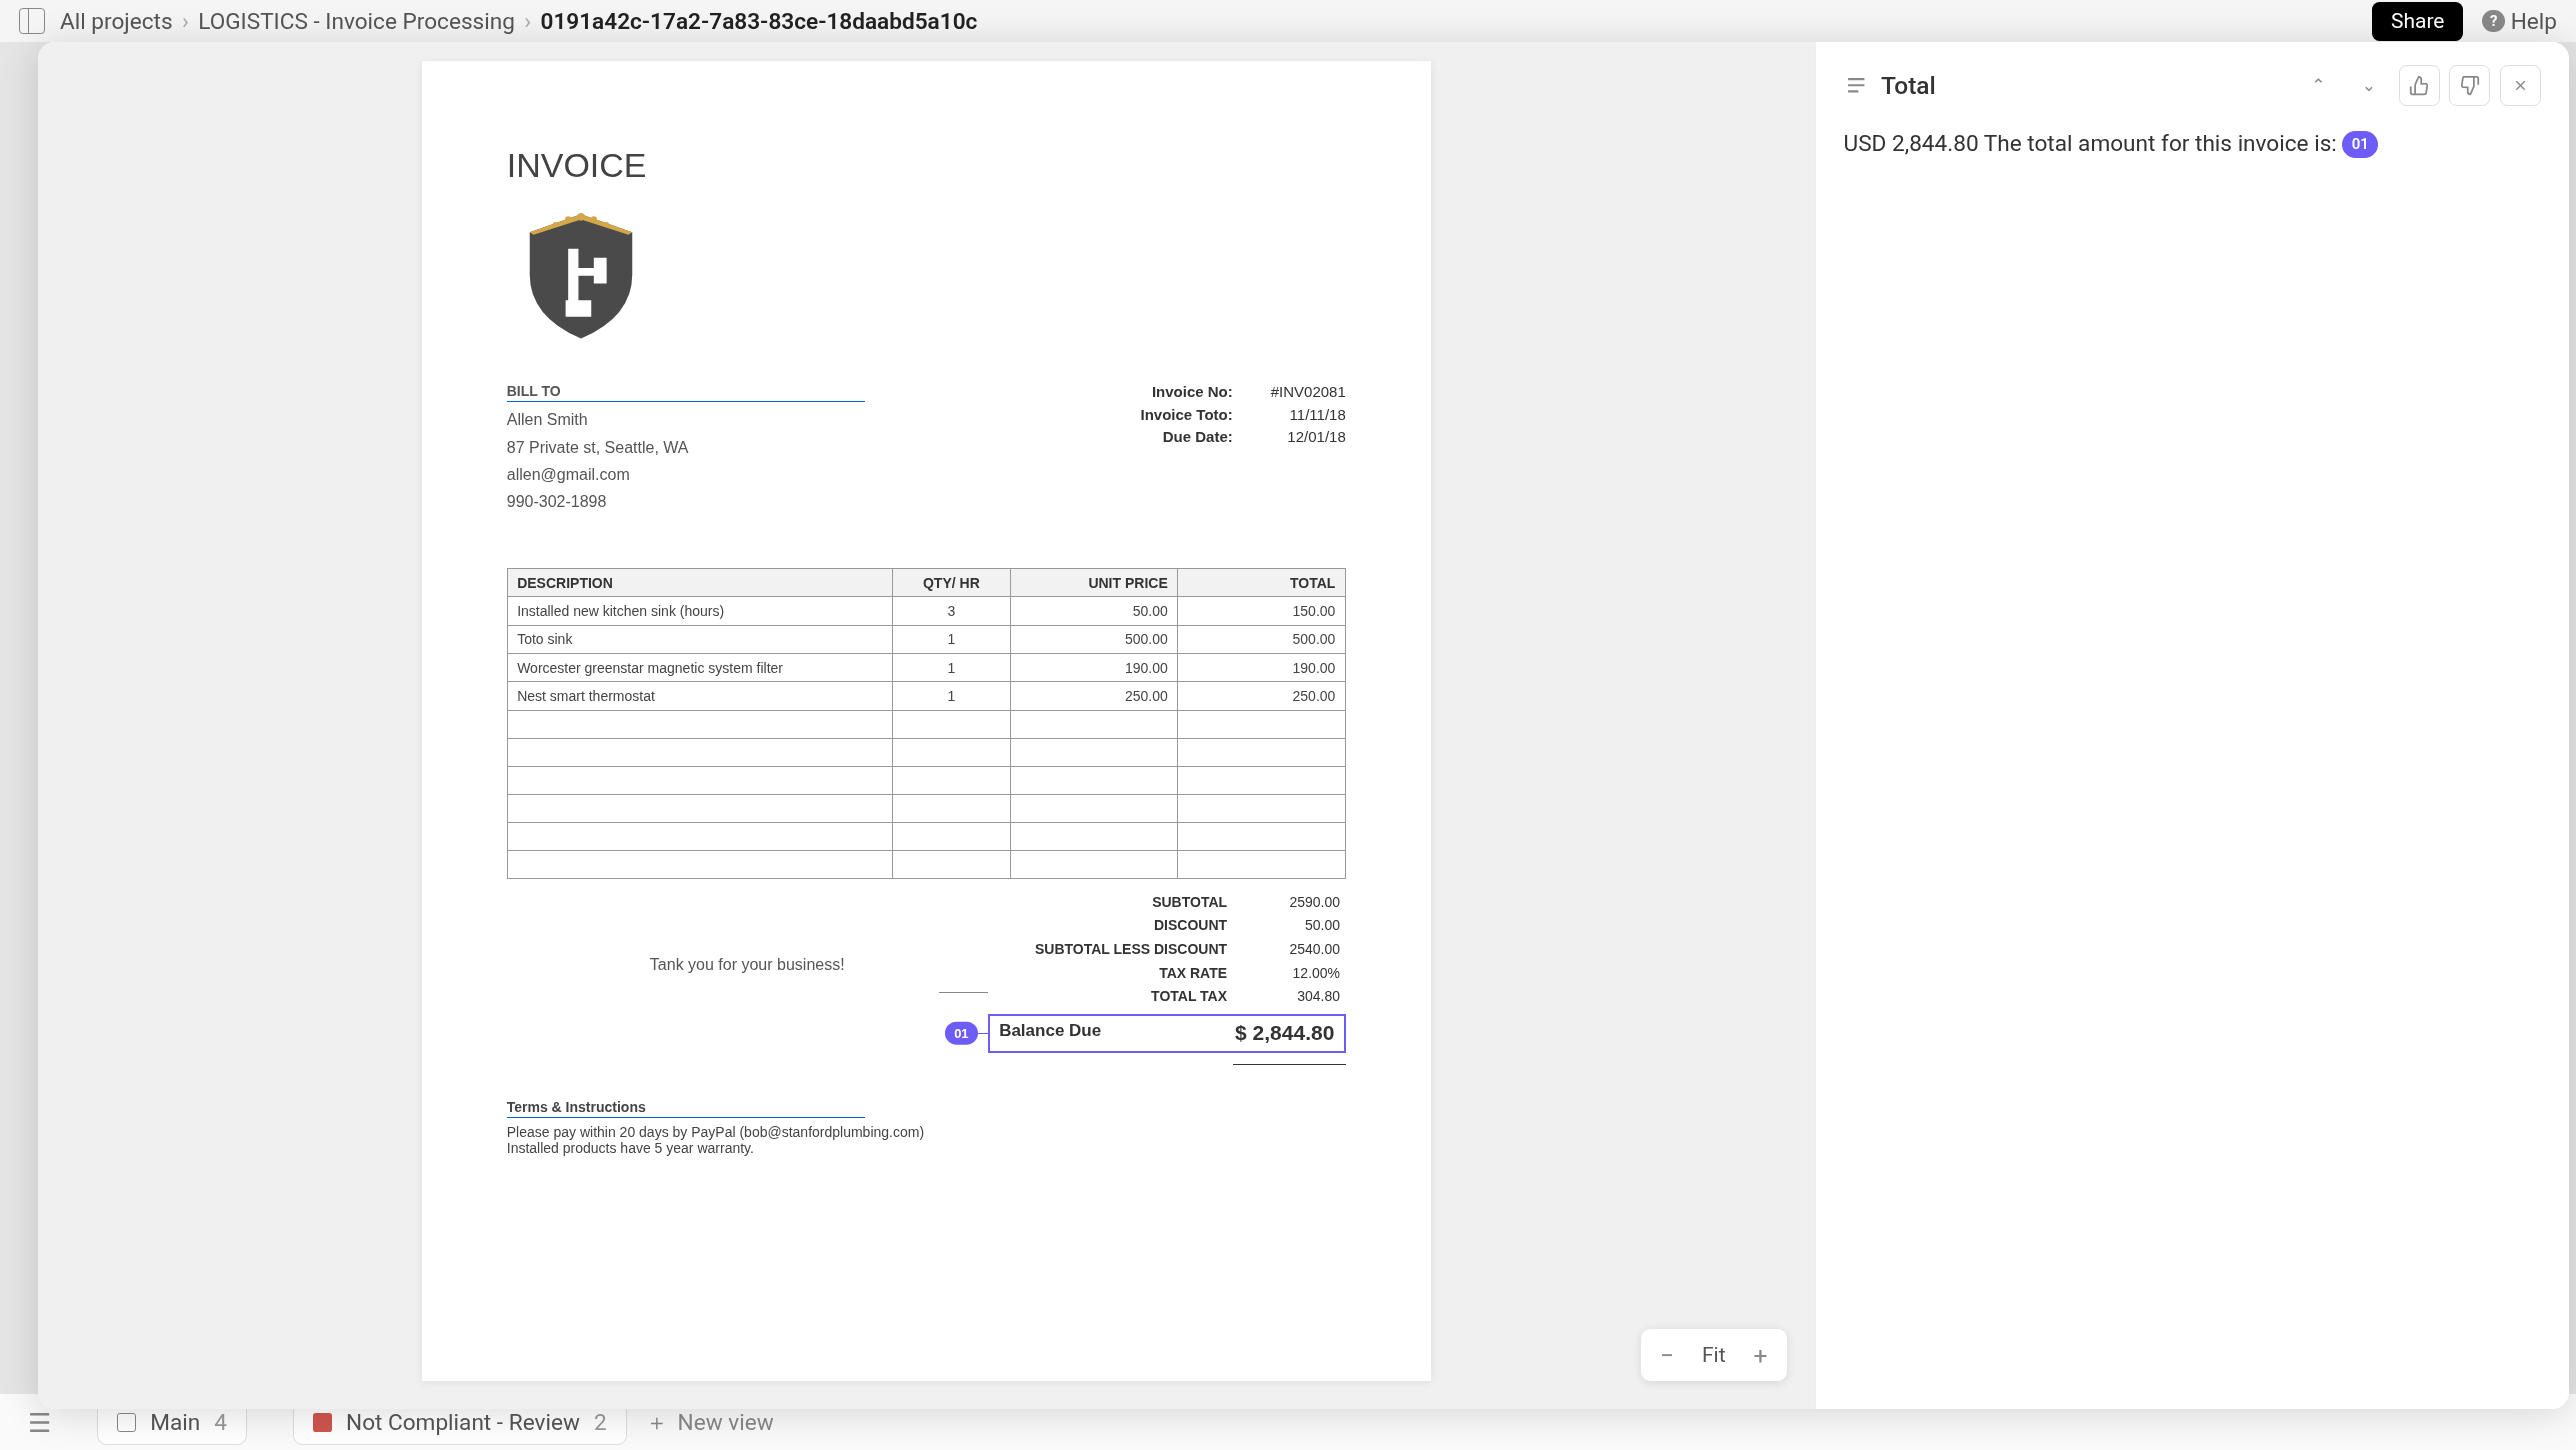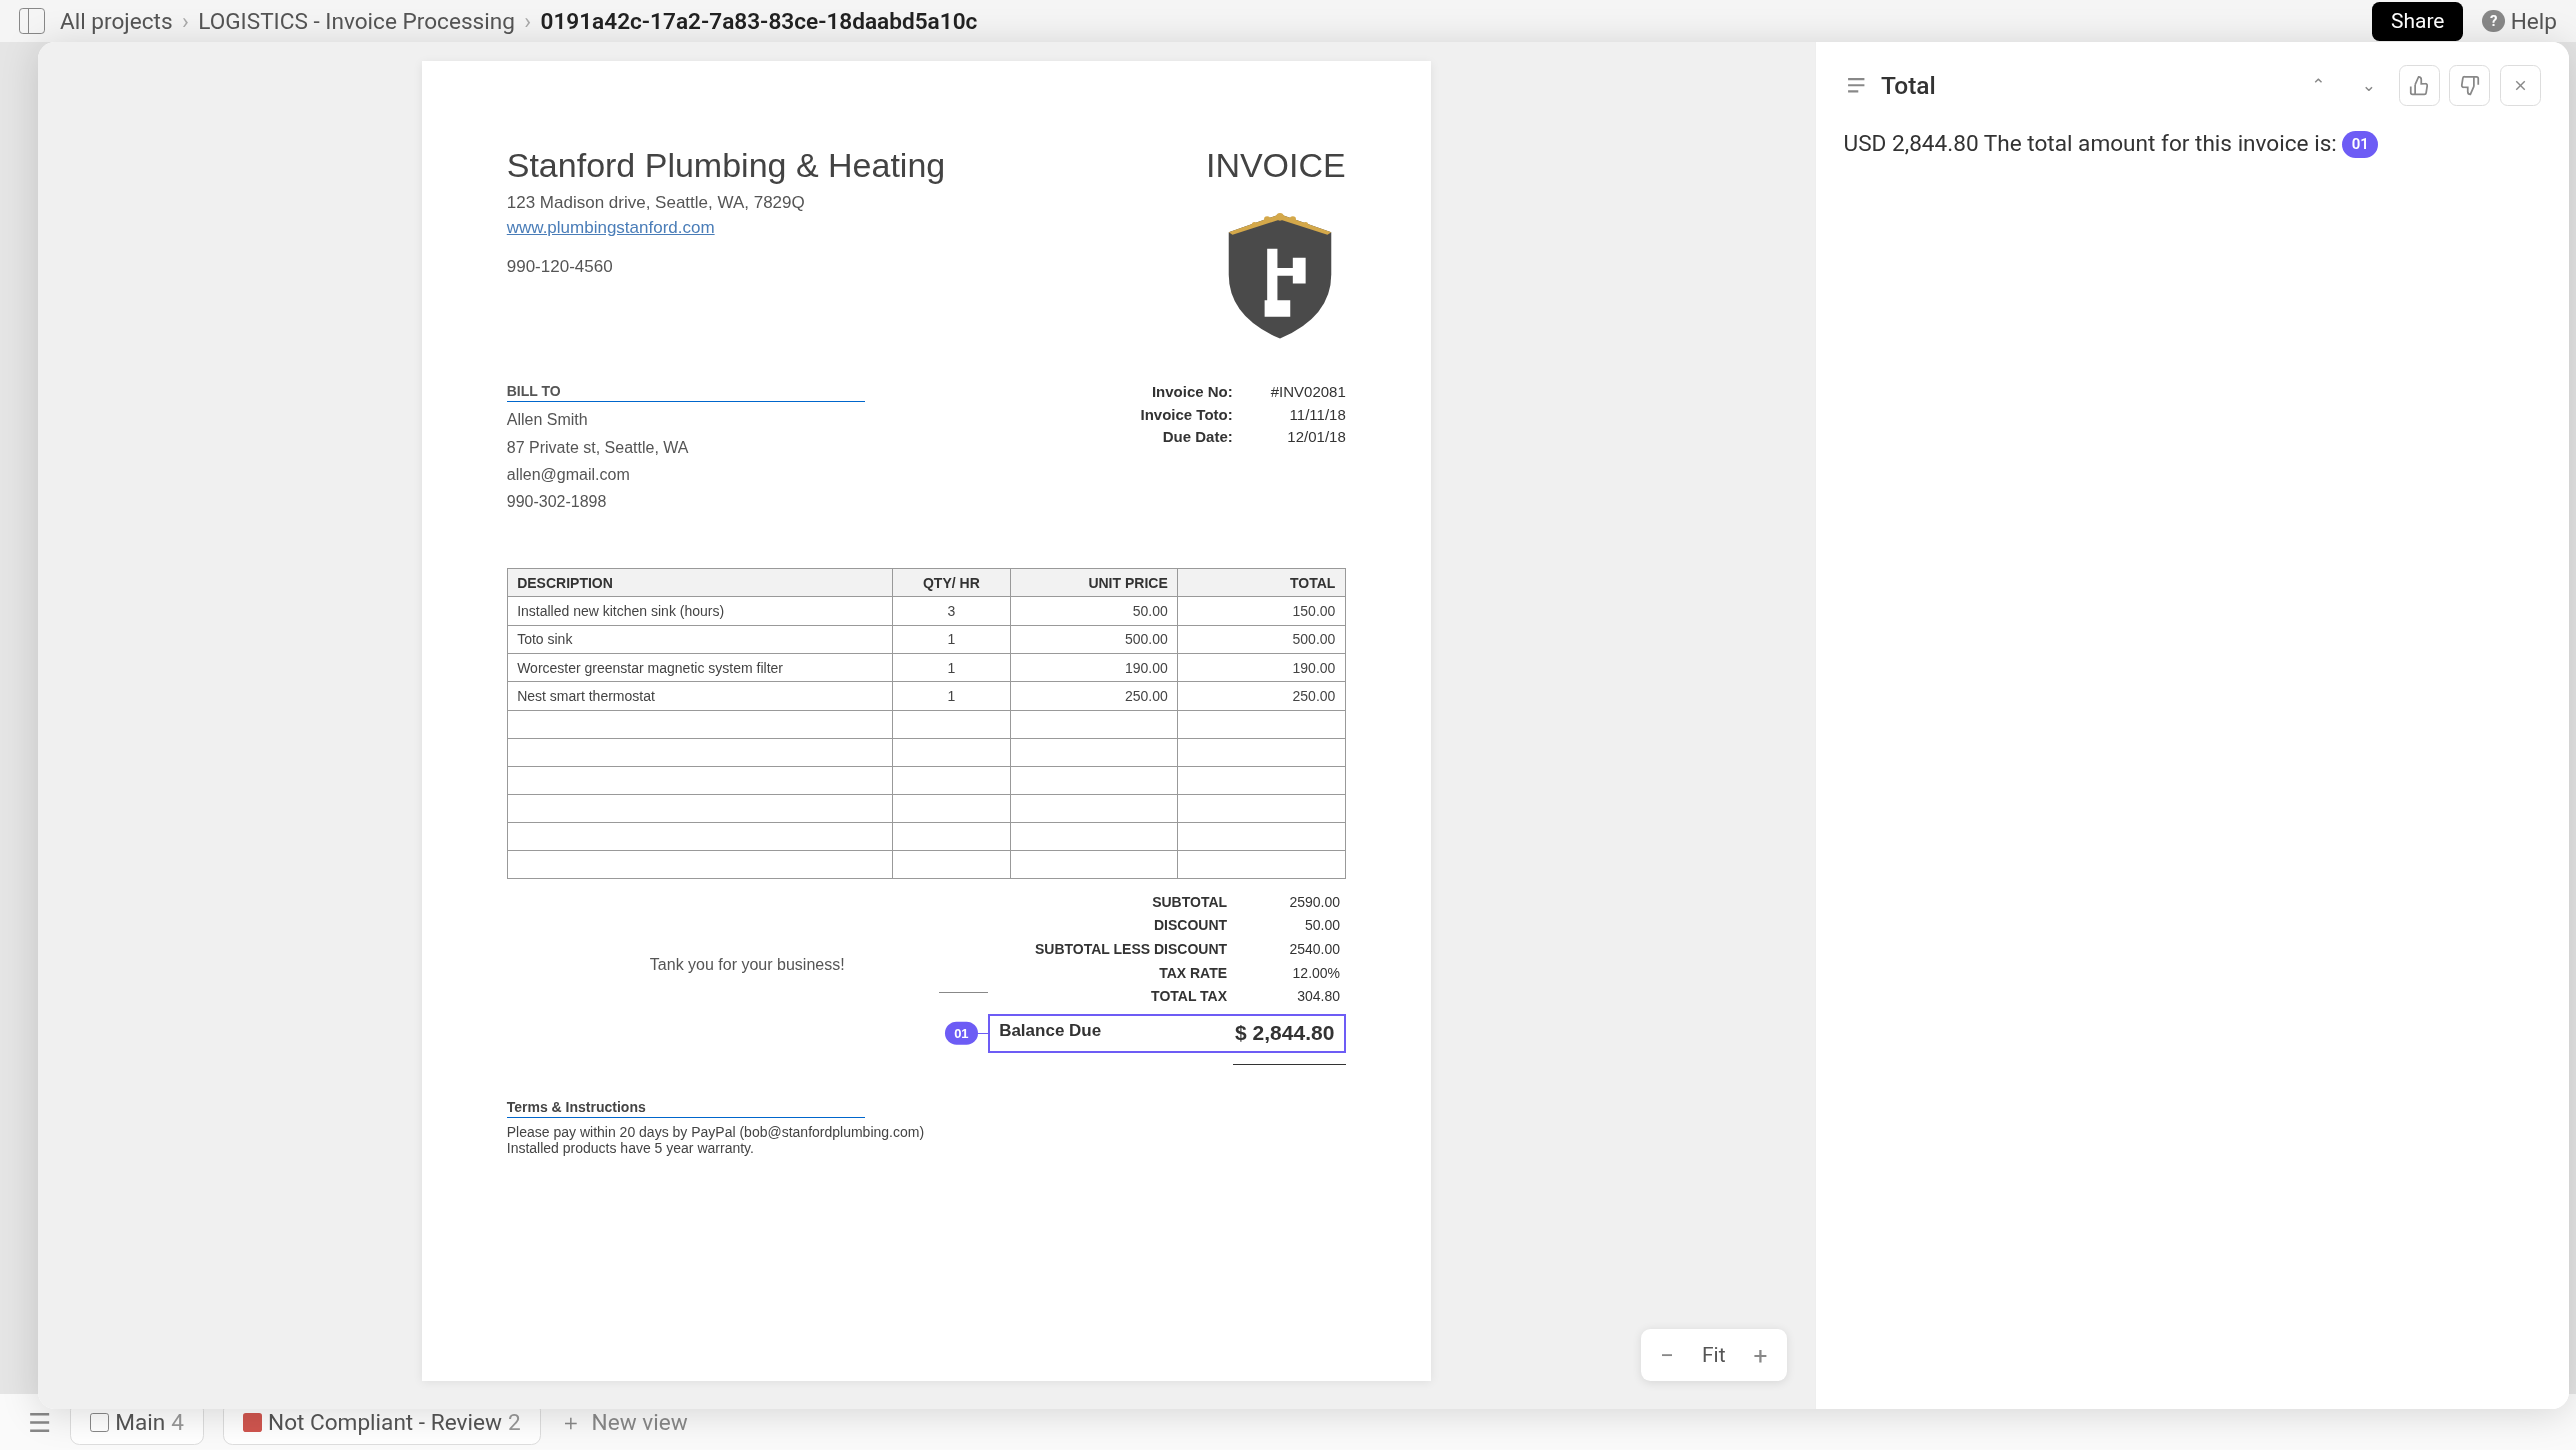--- a/index.html
+++ b/index.html
@@ -68,22 +68,23 @@
       padding: 0 28px;
       gap: 19px;
       font-size: 22.6px;
       color: #555;
     }
     .filter-icon { font-size: 26px; color: #888; }
     .tab-pill {
       border: 0.9px solid #ddd;
       border-radius: 9.4px;
       padding: 7.5px 19px;
-      display: flex; align-items: center; gap: 6px;
+      display: flex; align-items: center; gap: 14px;
       background: #fff;
+      margin-left: 27px;
     }
     .tab-icon { width: 19px; height: 19px; }
     .tab-icon.main { border: 1.9px solid #888; border-radius: 2.8px; }
     .tab-icon.nc { background: #d0564f; border-radius: 2.8px; }
     .tab-count { color: #999; }
     .new-view { display: flex; align-items: center; gap: 9.4px; color: #888; }
     
     
     .modal {
       position: absolute;
@@ -326,26 +327,20 @@
     <span>New view</span>
   </div>
 </div>
 
 <div class="modal">
 
   <div class="doc-viewer">
     <div class="doc-page">
 
       <div class="inv-header">
-        <div>
-          <div class="company-name">Stanford Plumbing &amp; Heating</div>
-          <div class="company-addr">123 Madison drive, Seattle, WA, 7829Q</div>
-          <a class="company-web">www.plumbingstanford.com</a>
-          <div class="company-phone">990-120-4560</div>
-        </div>
         <div style="text-align:right;">
           <div class="inv-title">INVOICE</div>
           <div class="logo">
             <svg viewBox="0 0 100 110">
               <path d="M50 8 L90 22 L90 55 Q90 88 50 105 Q10 88 10 55 L10 22 Z" fill="#4a4a4a"></path>
               <path d="M50 8 L90 22 L87 24 L50 12 L13 24 L10 22 Z" fill="#d4a84a"></path>
               <circle cx="30" cy="16" r="2" fill="#d4a84a"></circle>
               <circle cx="40" cy="12" r="2.5" fill="#d4a84a"></circle>
               <circle cx="50" cy="10" r="3" fill="#d4a84a"></circle>
               <circle cx="60" cy="12" r="2.5" fill="#d4a84a"></circle>

